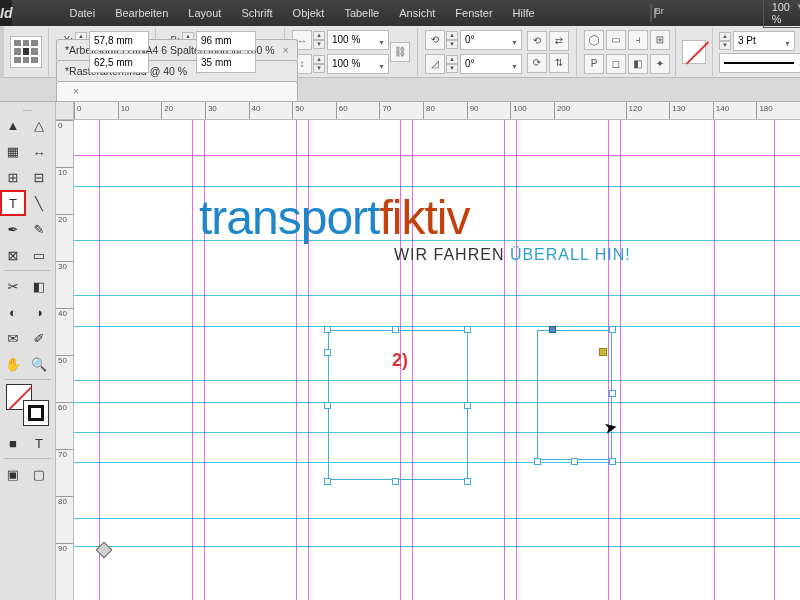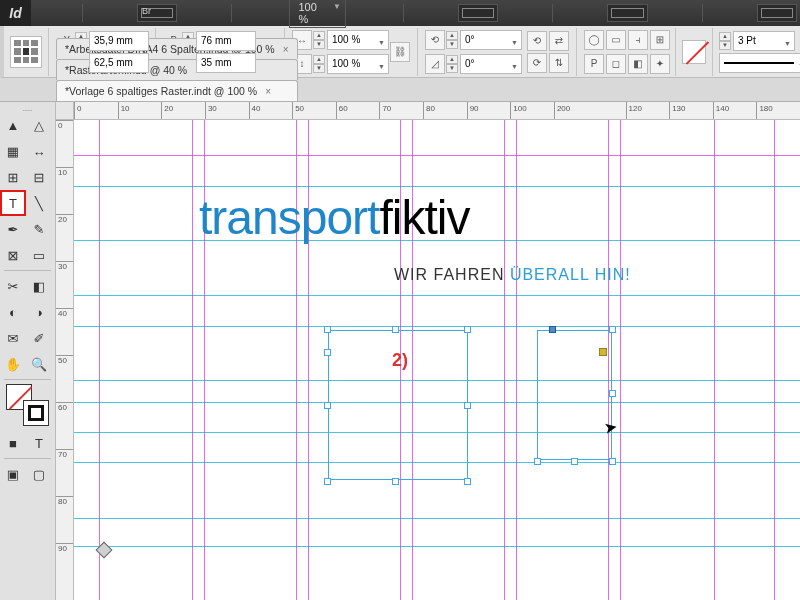--- a/index.html
+++ b/index.html
@@ -64,37 +64,38 @@
 .ruler-corner{position:absolute;left:0;top:0;width:18px;height:18px;background:#e6e6e6;border-right:1px solid #bbb;border-bottom:1px solid #bbb;}
 
 .page{ position:absolute; left:18px; top:18px; right:0; bottom:0;}
 .gl{position:absolute;background:rgba(30,180,220,.8);} 
 .glh{left:0;right:0;height:1px;}
 .glv{top:0;bottom:0;width:1px;}
 .gm{position:absolute;background:rgba(210,60,220,.75);} 
 
 .logo-block{position:absolute;left:125px;top:70px;font-family:"Segoe UI",sans-serif;}
 .w1{color:#1f87c9;font-size:48px;font-weight:400;letter-spacing:-1px;}
-.w2{color:#000000;font-size:48px;font-weight:300;letter-spacing:-1px;}
-.tag{position:absolute;left:320px;top:146px;font-size:16px;letter-spacing:1px;}
+.w2{color:#c2410c;font-size:48px;font-weight:300;letter-spacing:-1px;}
+.tag{position:absolute;left:320px;top:126px;font-size:16px;letter-spacing:1px;}
 .tag .a{color:#333;}
 .tag .b{color:#2aa0d4;}
 
 .frame{position:absolute;border:1px solid #3fa9e0;}
 .handle{position:absolute;width:7px;height:7px;background:#fff;border:1px solid #3fa9e0;}
 .handle.c{background:#4a8dce;border-color:#2c5a8a;}
 .handle.y{background:#d4b536;border-color:#9c7f1a;width:8px;height:8px;}
 .redlbl{color:#d33;font-size:18px;font-weight:600;}
 .cursor{position:absolute;font-size:16px;color:#000;transform:rotate(-10deg);}
 </style>
 </head>
 <body>
 
 <div class="menubar">
   <div class="logo">Id</div>
+  <div id="menus"><span class="menu">Datei</span><span class="menu">Bearbeiten</span><span class="menu">Layout</span><span class="menu">Schrift</span><span class="menu">Objekt</span><span class="menu">Tabelle</span><span class="menu">Ansicht</span><span class="menu">Fenster</span><span class="menu">Hilfe</span></div>
   <div class="sep"></div>
   <div class="scr">
       <span style="font-size:9px;color:#ccc;position:absolute;left:4px;top:1px">Br</span>
     </div>
   <div class="sep"></div>
   <div class="zoom">100 %</div>
   <div class="sep"></div>
   <div class="scr"></div>
   <div class="sep"></div>
   <div class="scr"></div>
@@ -119,41 +120,41 @@
     </div>
   </div>
   <div class="group">
     <div class="col">
       <div class="row">
           <span class="lbl">X:</span>
           <div class="spin">
             <div>▲</div>
             <div>▼</div>
           </div>
-          <div class="field">35,9 mm</div>
+          <div class="field">57,8 mm</div>
         </div>
       <div class="row">
           <span class="lbl">Y:</span>
           <div class="spin">
             <div>▲</div>
             <div>▼</div>
           </div>
           <div class="field">62,5 mm</div>
         </div>
     </div>
   </div>
   <div class="group">
     <div class="col">
       <div class="row">
           <span class="lbl">B:</span>
           <div class="spin">
             <div>▲</div>
             <div>▼</div>
           </div>
-          <div class="field">76 mm</div>
+          <div class="field">96 mm</div>
         </div>
       <div class="row">
           <span class="lbl">H:</span>
           <div class="spin">
             <div>▲</div>
             <div>▼</div>
           </div>
           <div class="field">35 mm</div>
         </div>
     </div>
@@ -246,21 +247,20 @@
   <div id="tabs">
       <div class="tab">
         <span>*Arbeitsdatei DINA4 6 Spalten.indd @ 100 %</span>
         <span class="x">×</span>
       </div>
       <div class="tab">
         <span>*Rasterarten.indd @ 40 %</span>
         <span class="x">×</span>
       </div>
       <div class="tab active">
-        <span>*Vorlage 6 spaltiges Raster.indt @ 100 %</span>
         <span class="x">×</span>
       </div>
     </div>
 </div>
 
 <div class="workspace">
 
   <div class="toolbox">
     <div class="grip"></div>
     <div class="tool-row">

